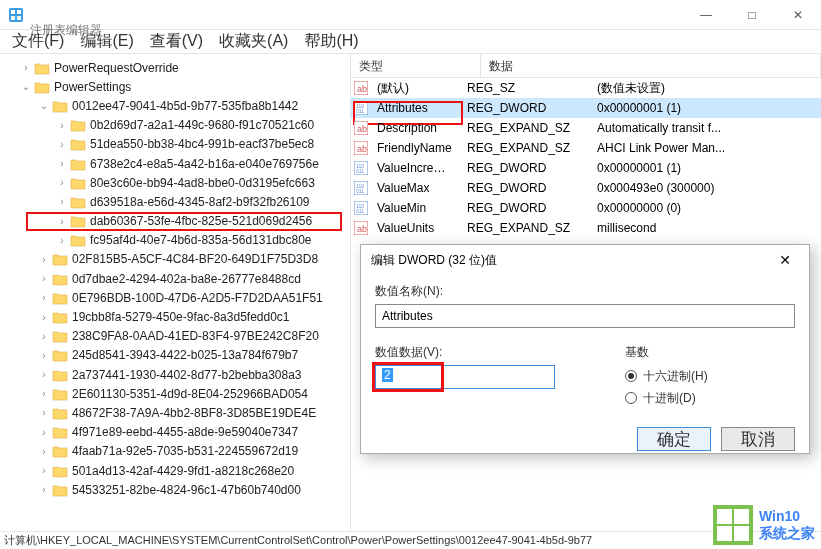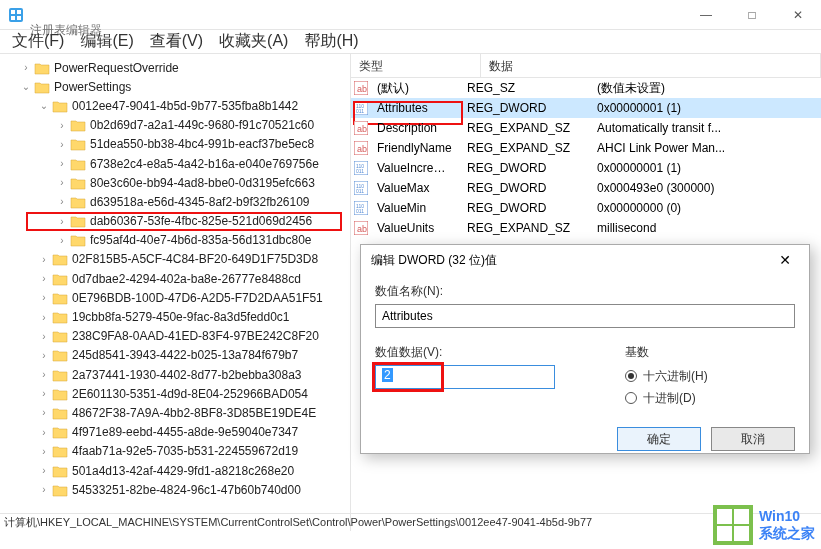--- a/index.html
+++ b/index.html
@@ -52,24 +52,24 @@
 .dlg-val-col { flex: 1; }
 .dlg-val-input-wrap { position: relative; }
 .dlg-val-input { width: 180px; height: 24px; border: 1px solid #3a8dde; padding: 2px 6px; font-size: 12px; background: #fff; }
 .dlg-val-input .sel { background: #3399ff; color: #fff; padding: 0 2px; }
 .dlg-val-redbox { position: absolute; left: -3px; top: -3px; width: 72px; height: 30px; border: 3px solid #e11; pointer-events: none; }
 .dlg-radio-col { width: 170px; }
 .dlg-radio { display: flex; align-items: center; height: 22px; gap: 6px; }
 .dlg-radio .r { width: 12px; height: 12px; border: 1px solid #555; border-radius: 50%; display: flex; align-items: center; justify-content: center; }
 .dlg-radio .r.checked::after { content: ""; width: 6px; height: 6px; background: #333; border-radius: 50%; }
 .dlg-buttons { display: flex; justify-content: flex-end; gap: 10px; margin-top: 18px; }
-.dlg-btn { width: 84px; height: 24px; border: 1px solid #888; background: #e9e9e9; font-size: 12px; display: flex; align-items: center; justify-content: center; }
+.dlg-btn { width: 74px; height: 24px; border: 1px solid #888; background: #e9e9e9; font-size: 17px; display: flex; align-items: center; justify-content: center; }
 .dlg-btn.primary { border: 1px solid #3a8dde; background: #eaf3fc; }
 
-.statusbar { position: absolute; bottom: 0; left: 0; right: 0; height: 36px; border-top: 1px solid #e5e5e5; font-size: 11px; color: #333; padding: 1px 4px; white-space: nowrap; overflow: hidden; }
+.statusbar { position: absolute; bottom: 0; left: 0; right: 0; height: 18px; border-top: 1px solid #e5e5e5; font-size: 11px; color: #333; padding: 1px 4px; white-space: nowrap; overflow: hidden; }
 
 .watermark { position: absolute; right: 6px; bottom: 4px; display: flex; align-items: center; gap: 6px; color: #888; font-size: 11px; pointer-events: none; }
 .watermark .win-logo { width: 40px; height: 40px; background: #7cc04d; display: grid; grid-template-columns: 1fr 1fr; grid-template-rows: 1fr 1fr; gap: 2px; padding: 4px; }
 .watermark .win-logo div { background: #fff; }
 .watermark .txt { display: flex; flex-direction: column; line-height: 1.2; font-size: 14px; color: #3b82f6; font-weight: bold; }
 
 svg { display: block; }
 </style>
 </head>
 <body>

